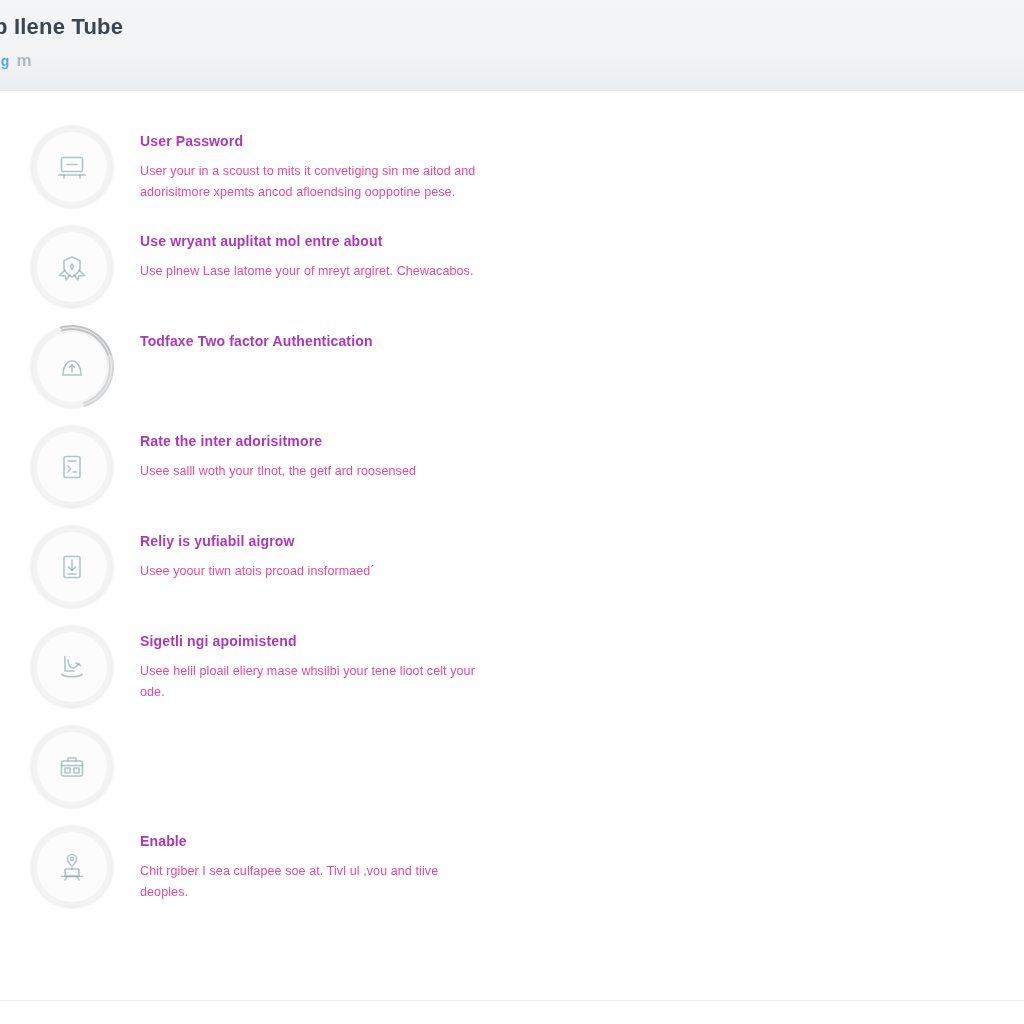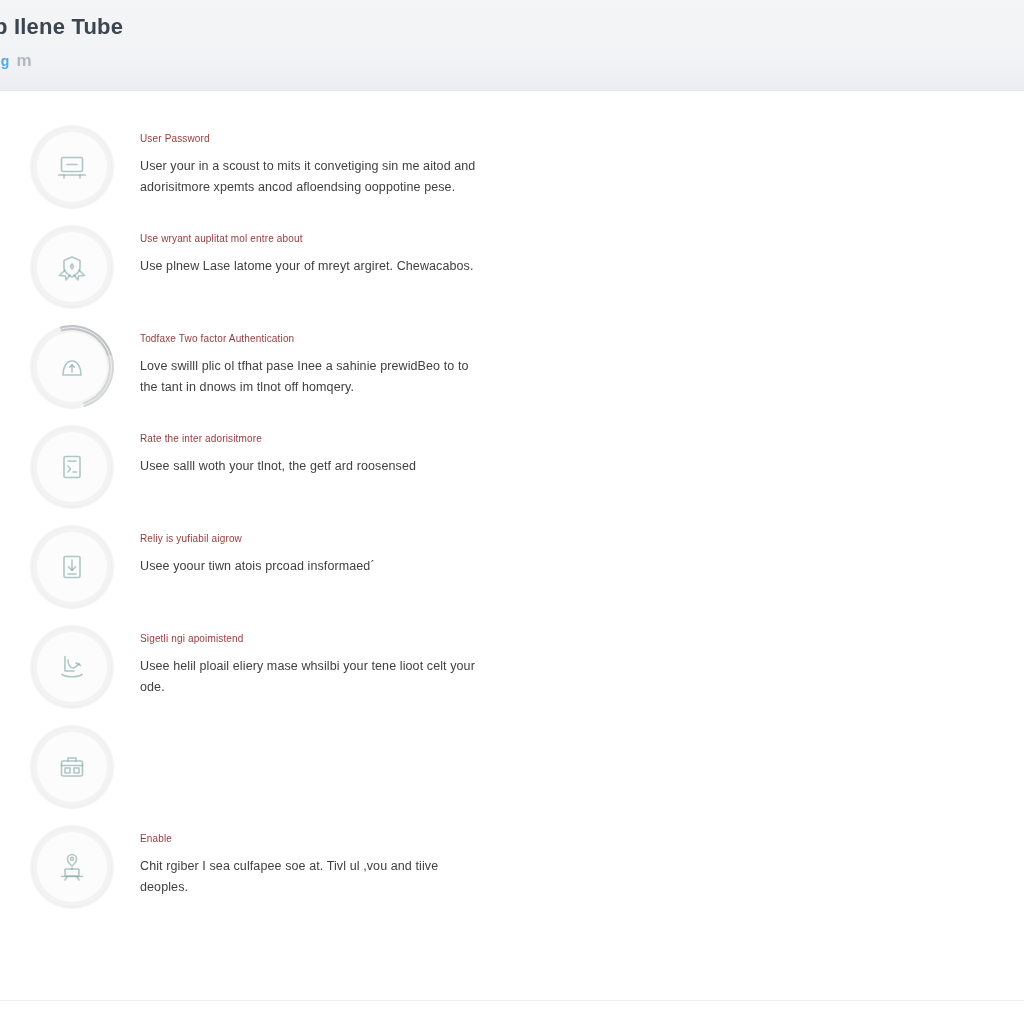--- a/index.html
+++ b/index.html
@@ -167,31 +167,31 @@
   }
 
   
   .feature-text {
     flex: 1 1 auto;
     padding-left: 26px;
     padding-top: 10px;
     min-width: 0;
   }
   .feature-title {
-    font-size: 10px;
-    font-weight: normal;
-    color: #7f1d1d;
+    font-size: 14px;
+    font-weight: bold;
+    color: #a21caf;
     letter-spacing: 0.15px;
     margin: 0 0 12px 0;
     opacity: 0.88;
   }
   .feature-desc {
     font-size: 12.5px;
     line-height: 1.65;
-    color: #404040;
+    color: #ec4899;
     margin: 0;
     max-width: 345px;
     letter-spacing: 0.1px;
   }
 </style>
 </head>
 <body>
 
 <div id="page">
 
@@ -248,21 +248,20 @@
           <span>
             <svg width="36" height="36" viewBox="0 0 36 36">
               <path d="M9 26 C9 18 12.5 12 18 12 C23.5 12 27 18 27 26 Z"></path>
               <line x1="18" y1="23" x2="18" y2="16"></line>
               <path d="M15.6 18.3 L18 15.7 L20.4 18.3"></path>
             </svg>
           </span>
         </div>
         <div class="feature-text">
           <p class="feature-title">Todfaxe Two factor Authentication</p>
-          <p class="feature-desc">Love swilll plic ol tfhat pase Inee a sahinie prewidBeo to to the tant in dnows im tlnot off homqery.</p>
         </div>
       </div>
 
       <div class="feature-row">
         <div class="badge">
           <span>
             <svg width="36" height="36" viewBox="0 0 36 36">
               <rect x="10" y="7.5" width="16" height="21" rx="1.5"></rect>
               <line x1="14" y1="12" x2="22" y2="12"></line>
               <path d="M14 17 L16.5 20 L14 23"></path>

